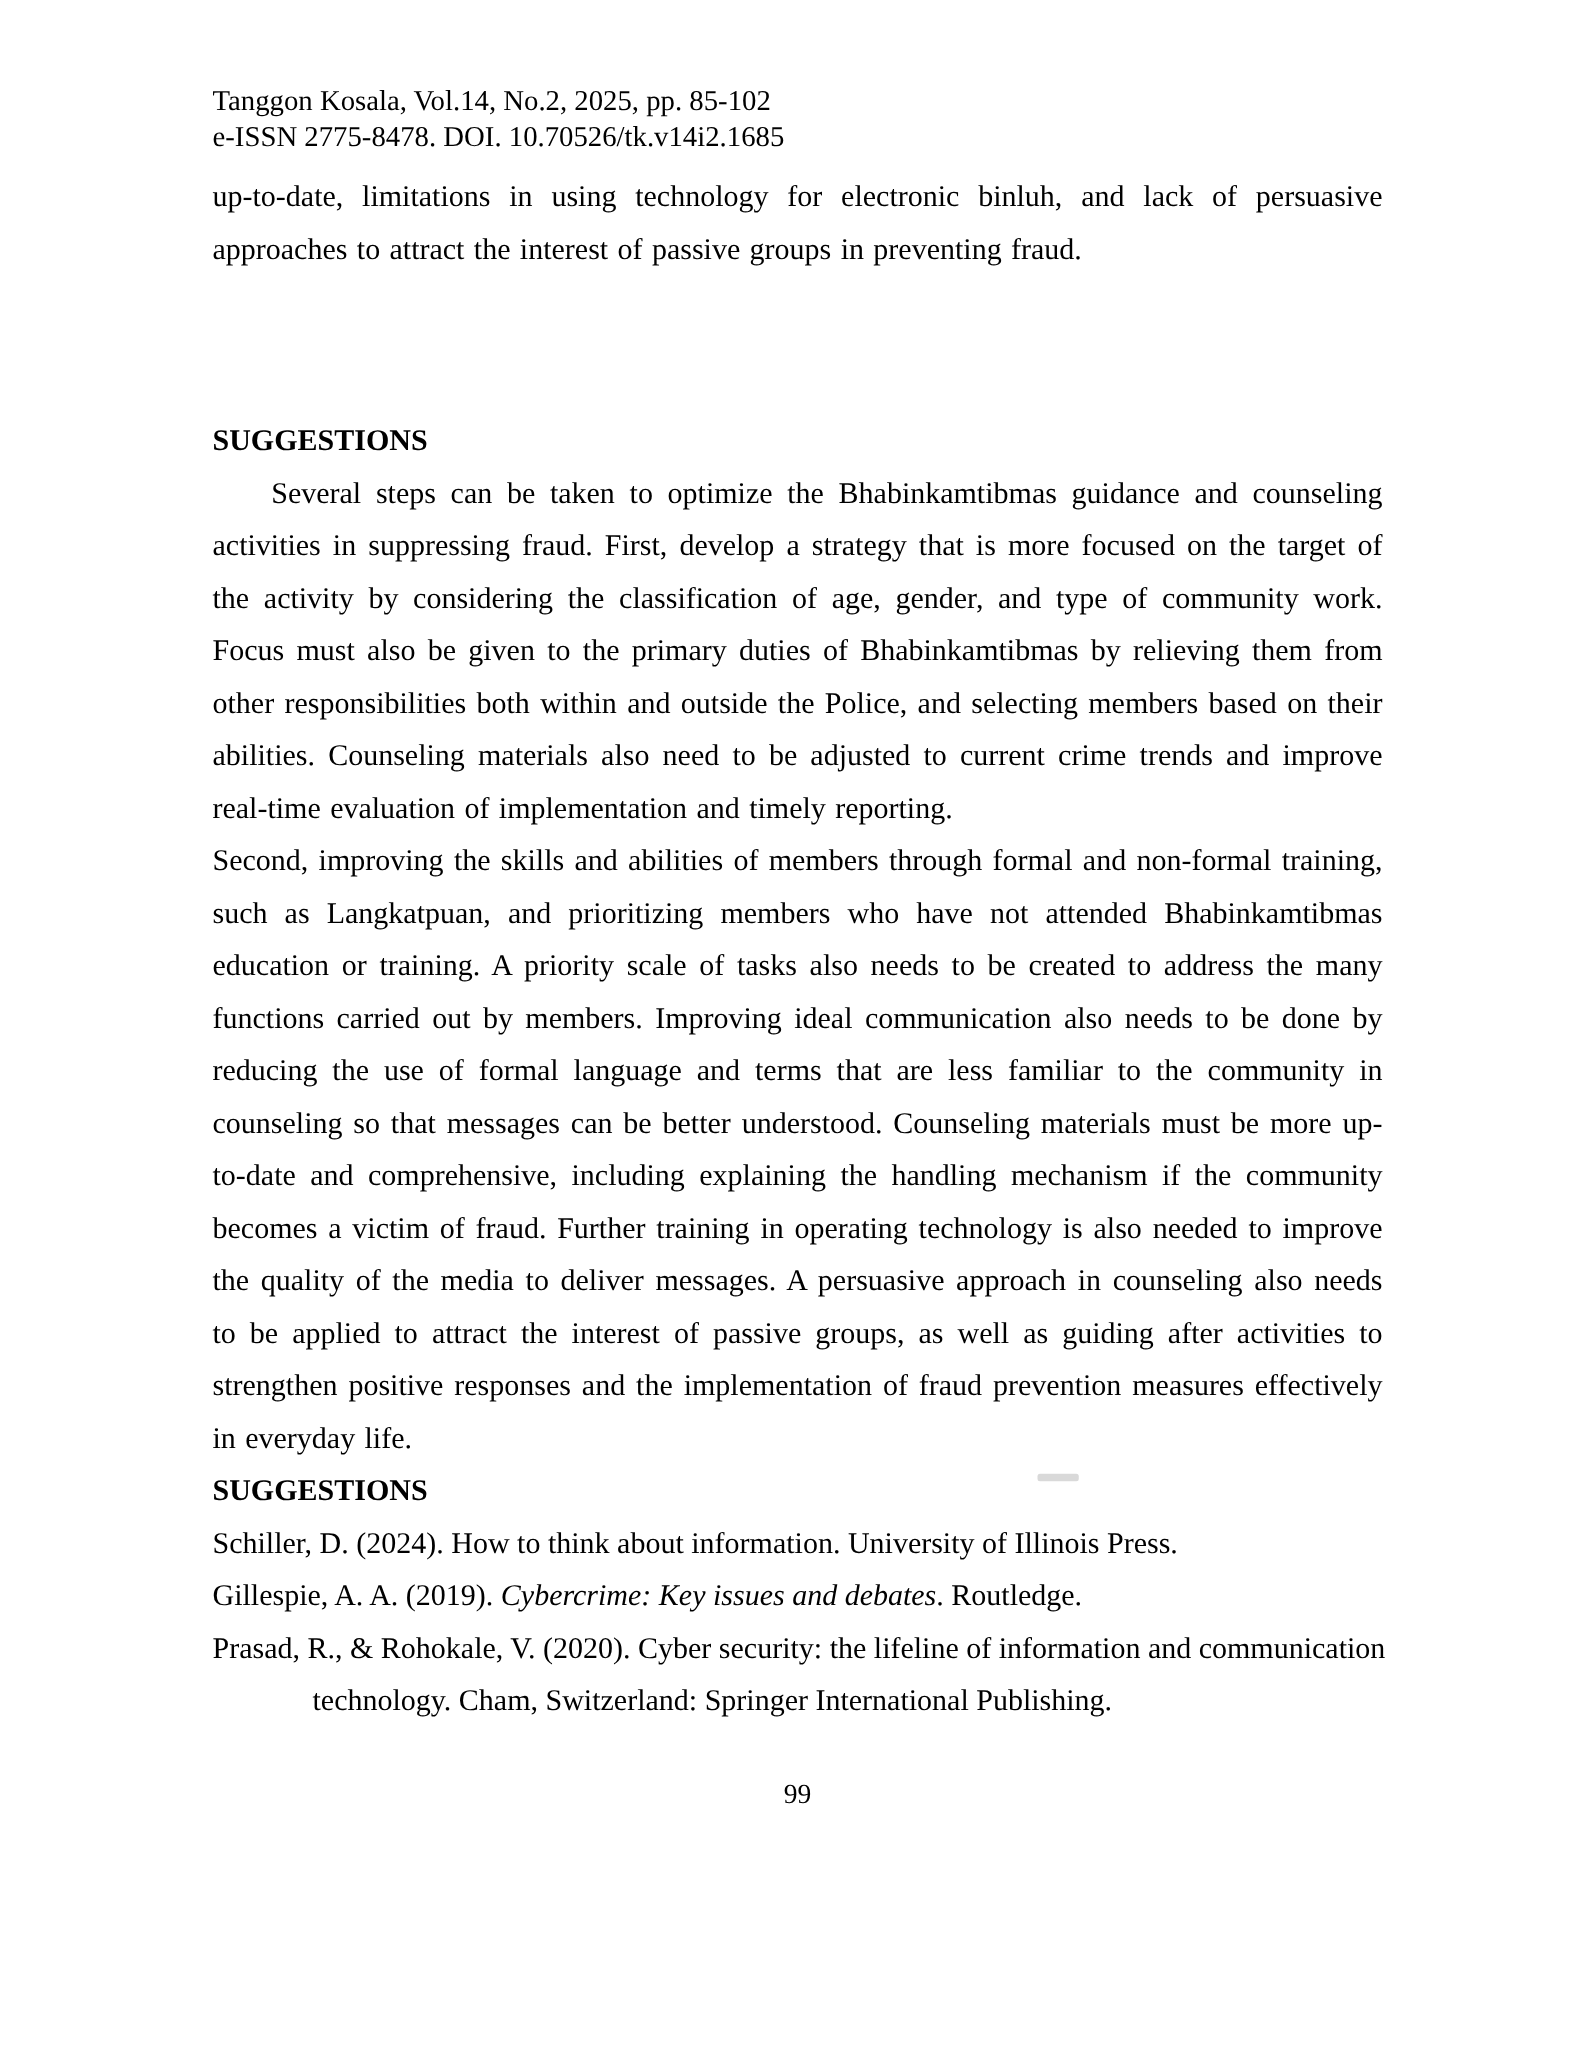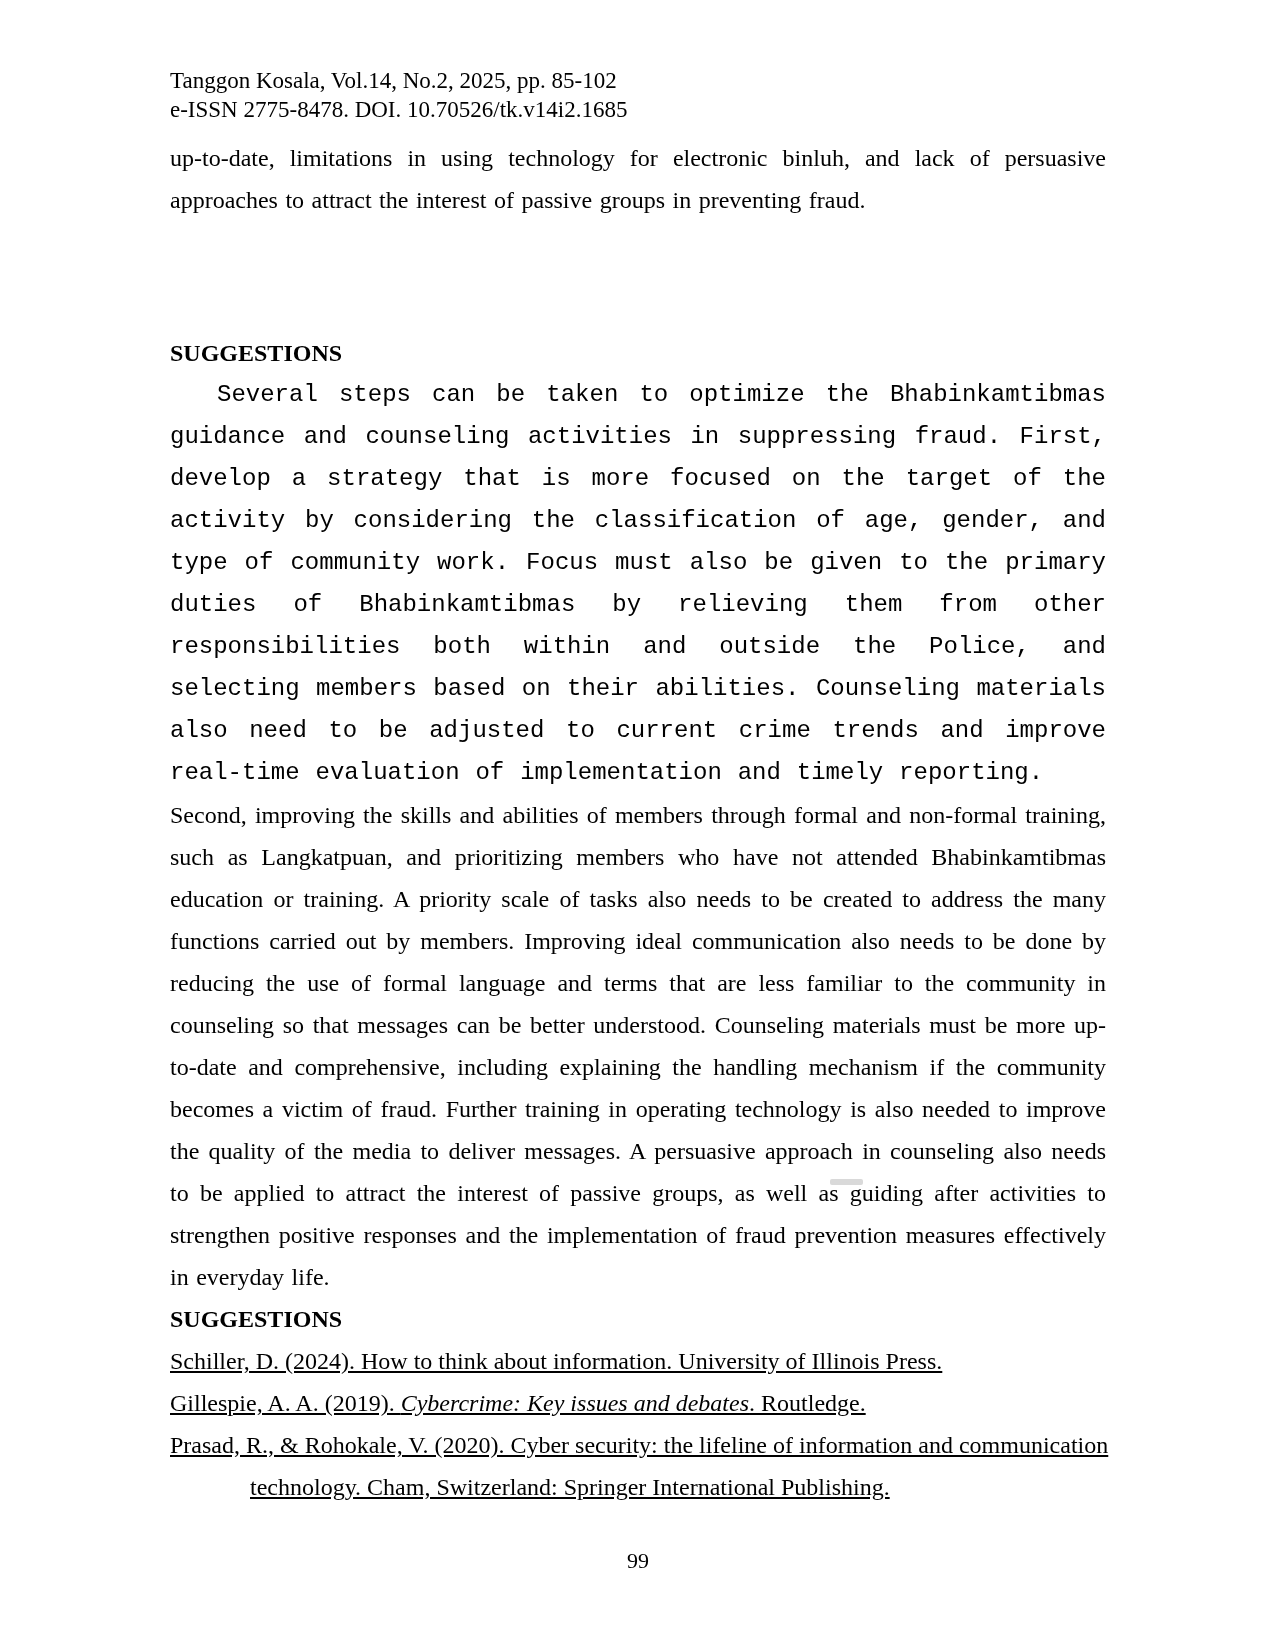--- a/index.html
+++ b/index.html
@@ -39,25 +39,23 @@
     font-size: 24px;
     line-height: 42px;
     font-weight: bold;
     margin: 0;
   }
   .suggestions-heading {
     margin-top: 111px;
   }
   .indent-first {
     text-indent: 47px;
-    font-family: Liberation Mono, monospace;
   }
   .references {
     width: 992px;
-    text-decoration: underline;
   }
   .ref-entry {
     font-size: 24px;
     line-height: 42px;
     margin: 0;
     padding-left: 80px;
     text-indent: -80px;
     text-align: left;
   }
   .page-number {

